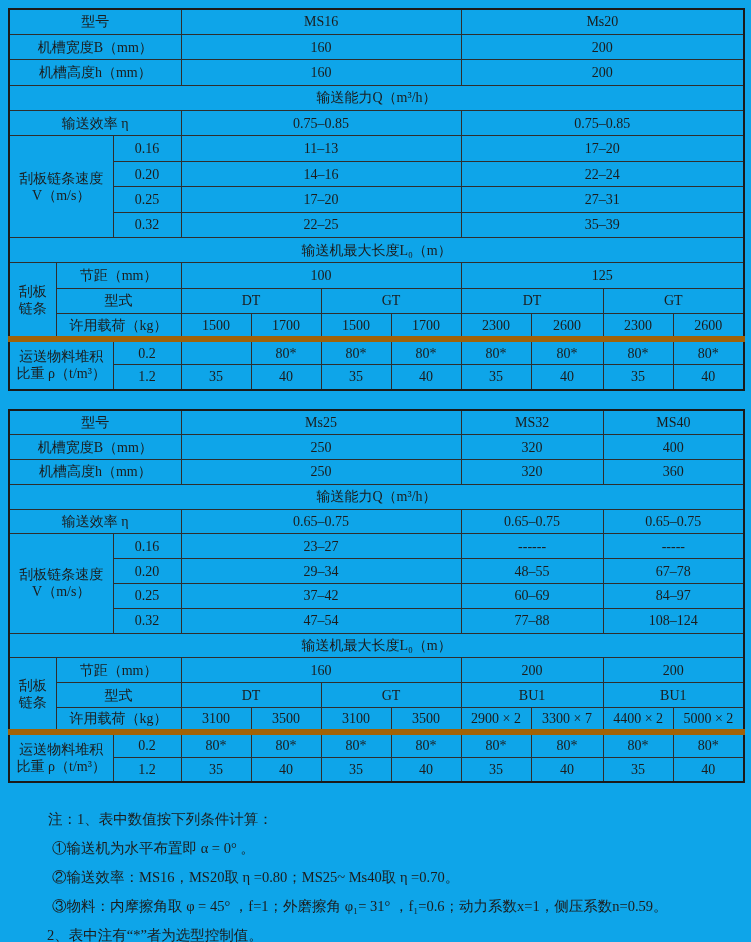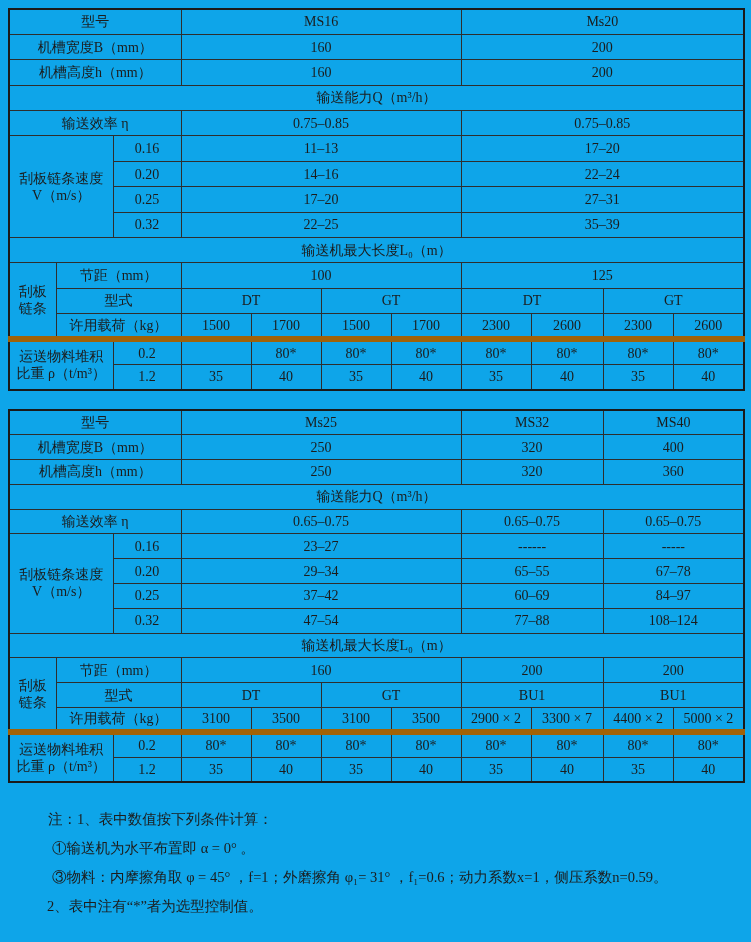--- a/index.html
+++ b/index.html
@@ -219,21 +219,21 @@
         <div>V（m/s）</div>
       </td>
       <td>0.16</td>
       <td colspan="4">23–27</td>
       <td colspan="2">------</td>
       <td colspan="2">-----</td>
     </tr>
     <tr>
       <td>0.20</td>
       <td colspan="4">29–34</td>
-      <td colspan="2">65–55</td>
+      <td colspan="2">48–55</td>
       <td colspan="2">67–78</td>
     </tr>
     <tr>
       <td>0.25</td>
       <td colspan="4">37–42</td>
       <td colspan="2">60–69</td>
       <td colspan="2">84–97</td>
     </tr>
     <tr>
       <td>0.32</td>
@@ -297,17 +297,18 @@
       <td>40</td>
       <td>35</td>
       <td>40</td>
     </tr>
   </tbody>
     </table>
 
   <div class="notes">
     <div class="note-main">注：1、表中数值按下列条件计算：</div>
     <div class="note-sub">①输送机为水平布置即 α = 0° 。</div>
+    <div class="note-sub">②输送效率：MS16，MS20取 η =0.80；MS25~ Ms40取 η =0.70。</div>
     <div class="note-sub">③物料：内摩擦角取 φ = 45° ，f=1；外磨擦角 φ₁= 31° ，f₁=0.6；动力系数x=1，侧压系数n=0.59。</div>
     <div class="note-last">2、表中注有“*”者为选型控制值。</div>
   </div>
 
 </div>
 
 </body></html>

